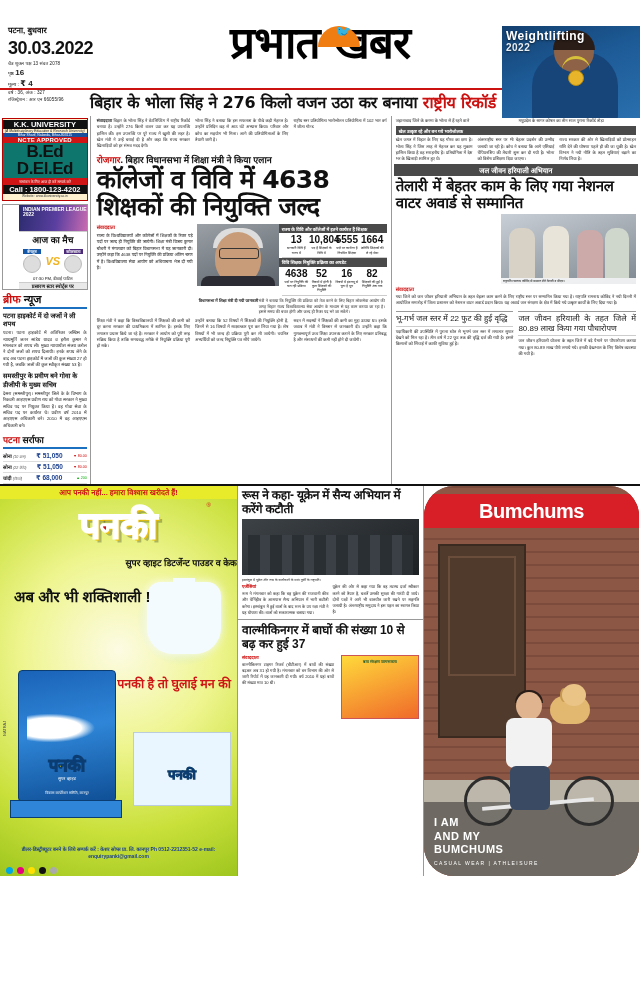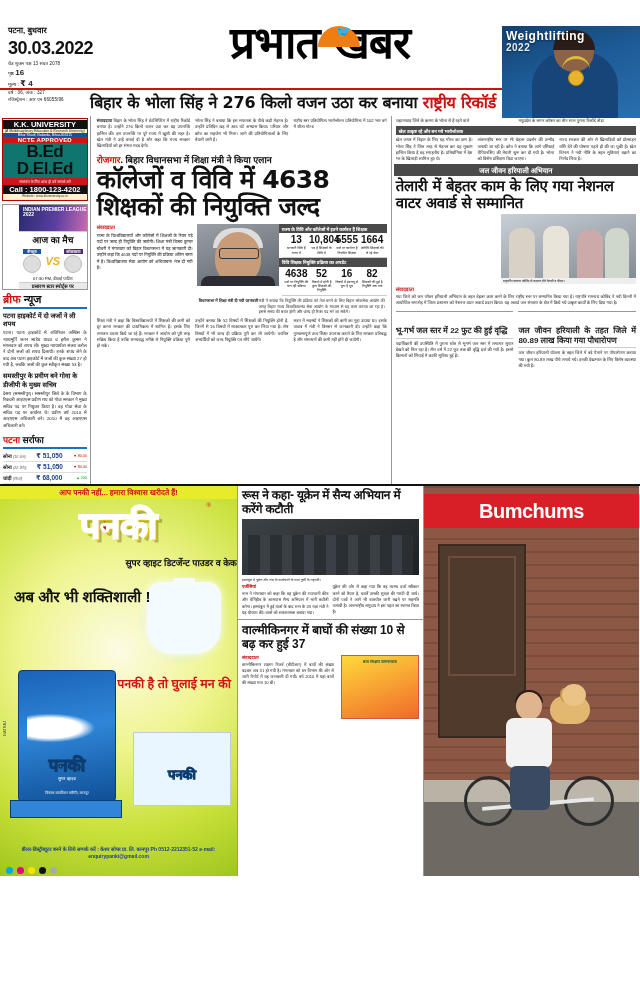--- a/index.html
+++ b/index.html
@@ -134,21 +134,21 @@
   .r-body{display:flex;padding:0 4px;}
   .r-col{flex:1;font-size:4.2px;line-height:1.5;text-align:justify;color:#222;}
   .r-col .src{font-size:5px;font-weight:bold;color:#cc1111;display:block;}
   .r-photo{width:135px;height:70px;margin:0 0 2px 4px;float:right;
            background:linear-gradient(160deg,#c9cfd6,#7f8891);position:relative;overflow:hidden;}
   .r-photo .p1{position:absolute;left:8px;top:14px;width:26px;height:50px;background:#d8d2c6;border-radius:10px 10px 0 0;}
   .r-photo .p2{position:absolute;left:42px;top:12px;width:26px;height:52px;background:#e9e4d9;border-radius:10px 10px 0 0;}
   .r-photo .p3{position:absolute;left:76px;top:16px;width:26px;height:48px;background:#caa;border-radius:10px 10px 0 0;}
   .r-photo .p4{position:absolute;left:104px;top:14px;width:24px;height:50px;background:#cfd6cc;border-radius:10px 10px 0 0;}
   .r-photo .cap{position:absolute;left:0;bottom:0;width:100%;background:rgba(255,255,255,.85);font-size:3.2px;padding:1px 2px;box-sizing:border-box;}
-  .sub-h{font-size:8px;font-weight:bold;line-height:1.2;border-top:1px solid #999;padding-top:14px;margin-top:2px;}
+  .sub-h{font-size:8px;font-weight:normal;line-height:1.2;border-top:1px solid #999;padding-top:2px;margin-top:2px;}
   .sub-rule{height:1px;background:#ccc;margin:2px 0;}
 
   
   .bottom{position:relative;display:flex;width:640px;border-top:2px solid #111;}
   .b-left{width:237px;}
   .b-mid{width:185px;border-right:1px solid #999;border-left:1px solid #999;}
   .b-right{width:215px;}
 
   
   .panki{position:relative;width:237px;height:390px;overflow:hidden;
@@ -195,21 +195,21 @@
   .bm-cap{font-size:3.4px;padding:0 4px;color:#333;}
   .bm-cols{display:flex;padding:2px 4px 0 4px;gap:4px;}
   .bm-cols .c{flex:1;font-size:4.1px;line-height:1.5;text-align:justify;color:#222;}
   .bm-cols .c .src{font-size:4.6px;font-weight:bold;color:#cc1111;display:block;}
   .bm-hl2{padding:4px 4px 1px 4px;font-size:12px;font-weight:bold;line-height:1.16;border-top:1px solid #999;margin-top:3px;}
   .bm-poster{width:76px;height:62px;float:right;margin:2px 4px 2px 3px;
       background:linear-gradient(160deg,#ffd93b,#f06a2a);border:1px solid #c55;position:relative;}
   .bm-poster .t{position:absolute;left:0;top:3px;width:100%;text-align:center;font-size:4px;color:#153;font-weight:bold;}
 
   
-  .bum{position:relative;width:215px;height:390px;overflow:hidden;background:#8f5b4a;}
+  .bum{position:relative;width:215px;height:390px;overflow:hidden;background:#8f5b4a;border-radius:30px;}
   .bum-brick{position:absolute;left:0;top:0;width:100%;height:100%;
      background:repeating-linear-gradient(0deg,#8d5746 0 11px,#7c4b3c 11px 13px),
                 repeating-linear-gradient(90deg,rgba(0,0,0,.08) 0 26px,rgba(255,255,255,.05) 26px 28px);}
   .bum-logo{position:absolute;left:0;top:8px;width:100%;height:34px;background:#d81e26;
      color:#fff;font-size:20px;font-weight:bold;text-align:center;line-height:34px;letter-spacing:-.5px;}
   .bum-door{position:absolute;left:14px;top:58px;width:84px;height:190px;background:#4f3a2c;border:2px solid #3a2a1f;}
   .bum-door:after{content:"";position:absolute;left:8px;top:10px;right:8px;bottom:60px;border:2px solid #6a4e3b;}
   .bum-steps{position:absolute;left:0;bottom:74px;width:100%;height:22px;background:#b9b3a6;}
   .bum-ground{position:absolute;left:0;bottom:0;width:100%;height:74px;background:#6e6a63;}
   .bike{position:absolute;left:40px;bottom:50px;width:150px;height:70px;}
@@ -550,16 +550,22 @@
           <div class="head"></div>
           <div class="torso"></div>
           <div class="legs"></div>
         </div>
         <div class="dog">
           <div class="body"></div>
           <div class="ear"></div>
           <div class="head"></div>
         </div>
         <div class="bum-logo">Bumchums</div>
+        <div class="bum-bot">
+          <div>I AM</div>
+          <div>AND MY</div>
+          <div>BUMCHUMS</div>
+          <div class="sm">CASUAL WEAR | ATHLEISURE</div>
+        </div>
       </div>
     </div>
   </div>
 </div>
 
 </body></html>

